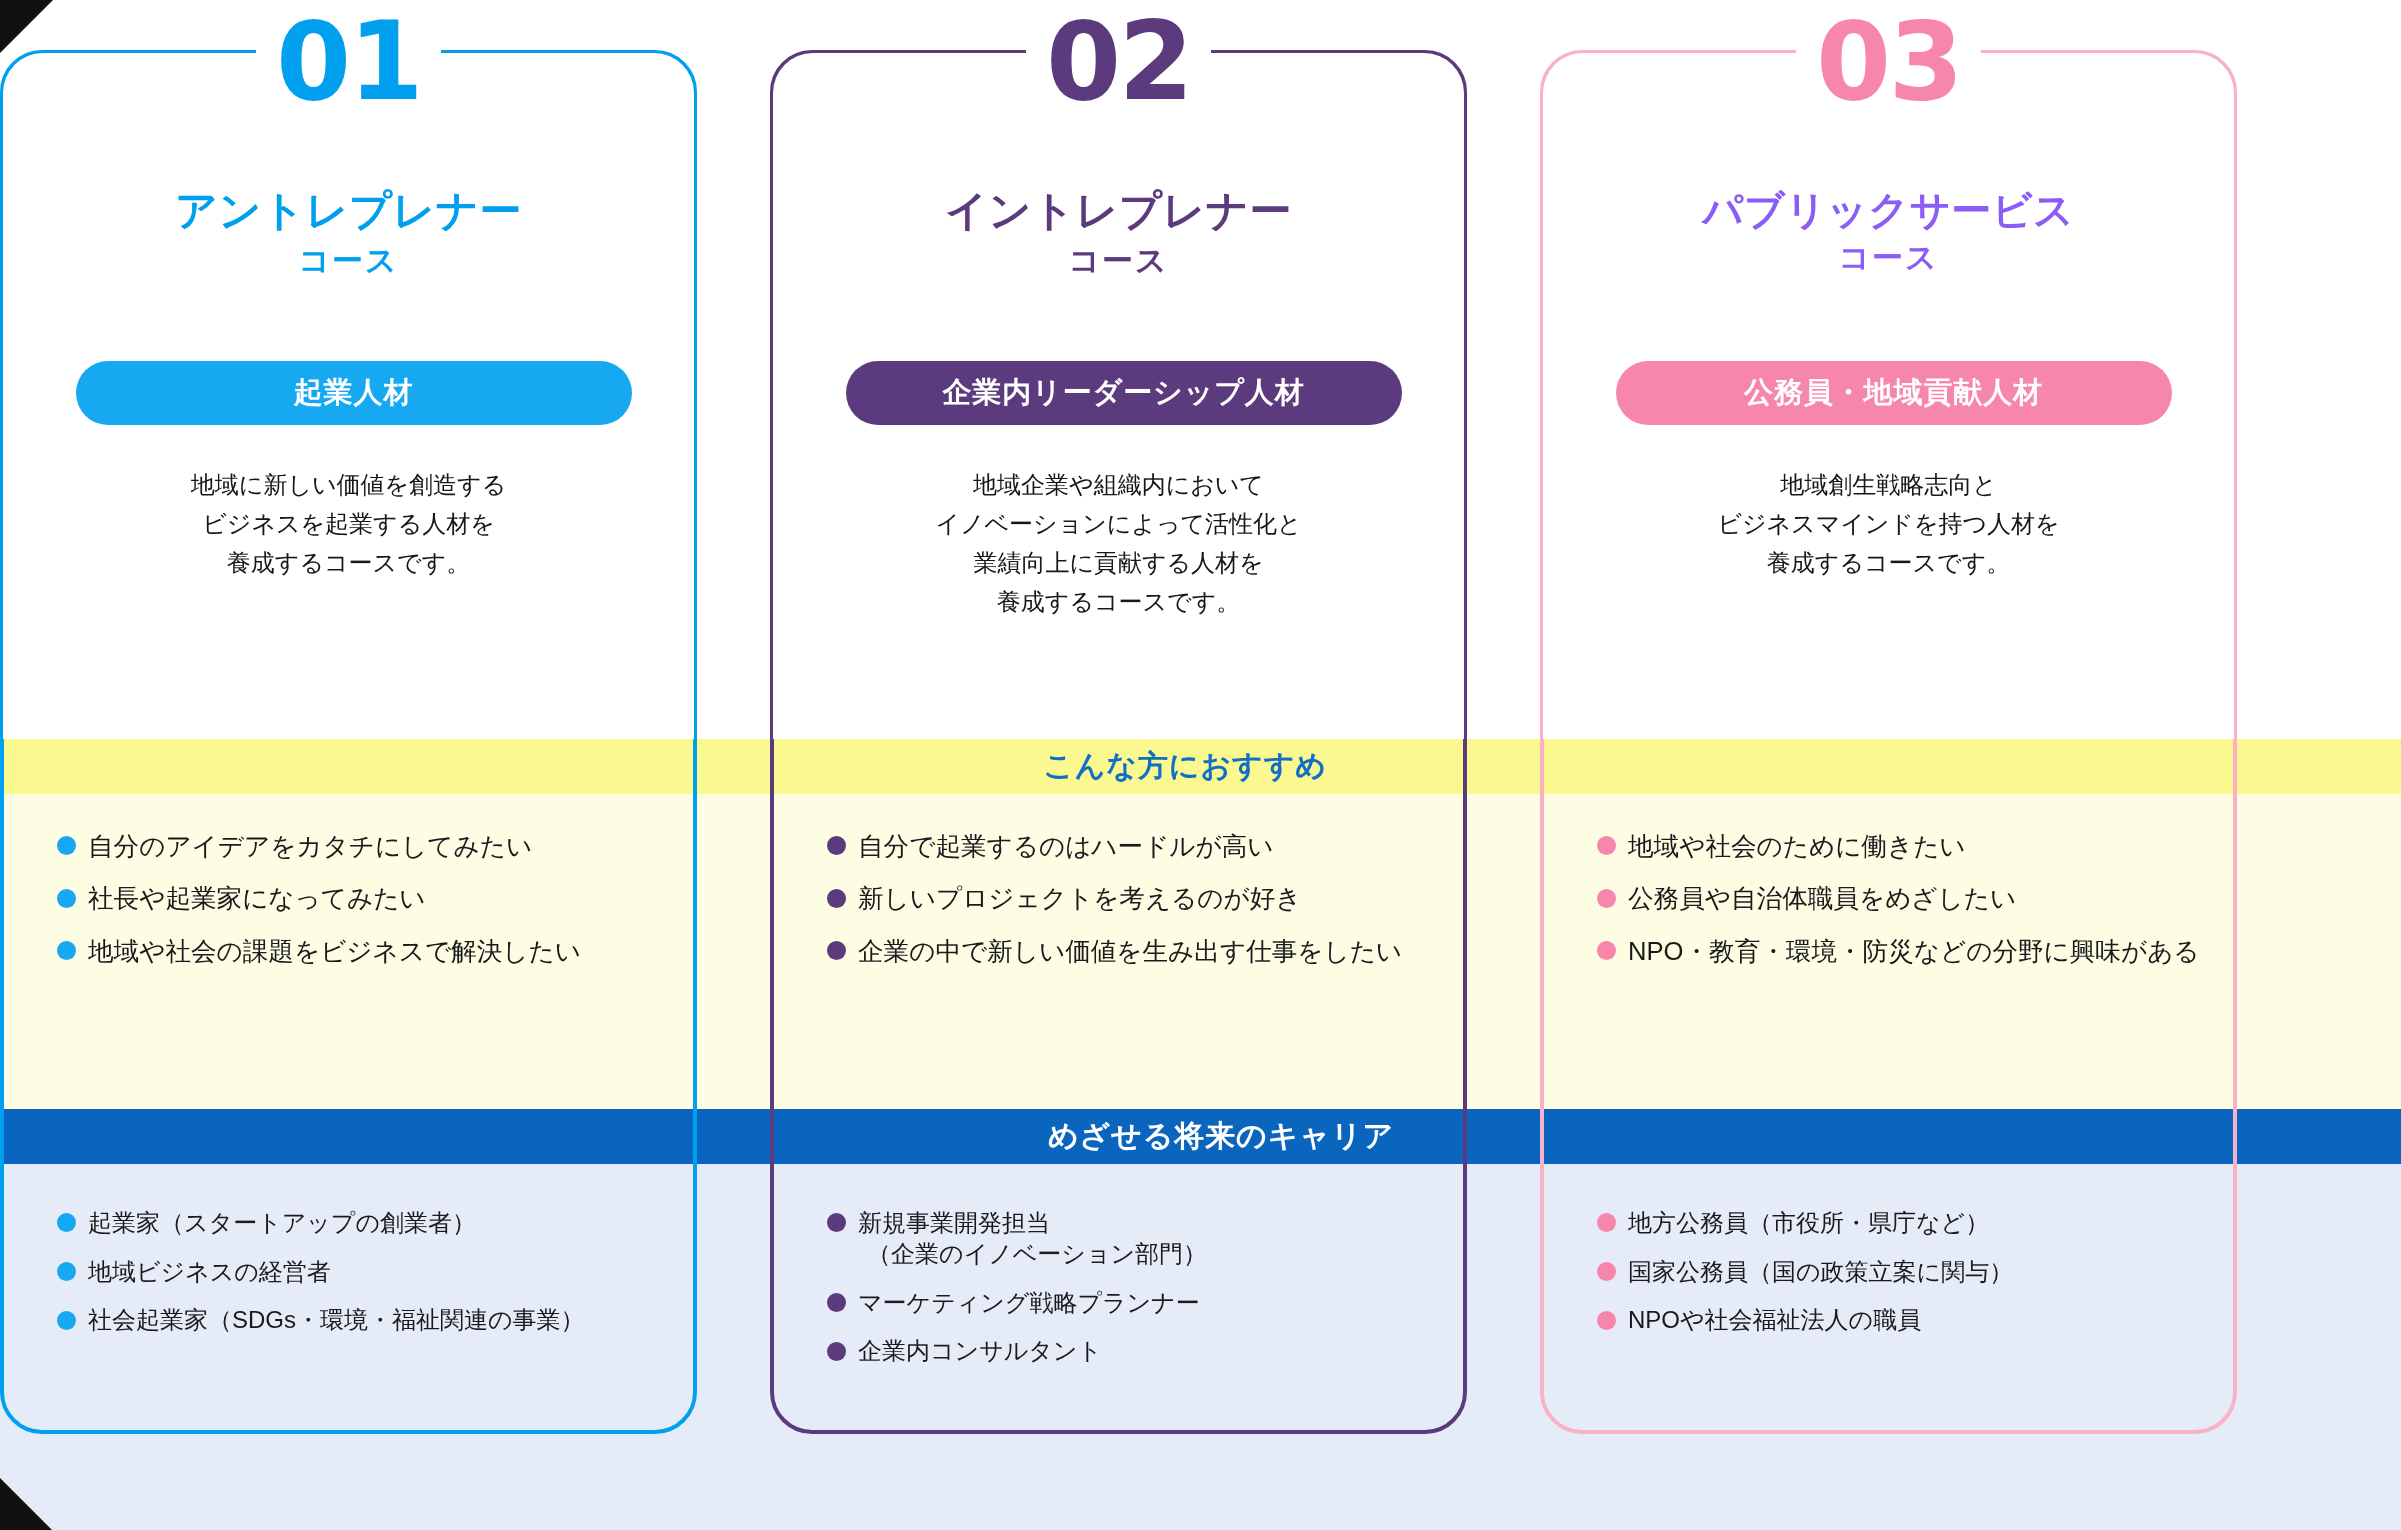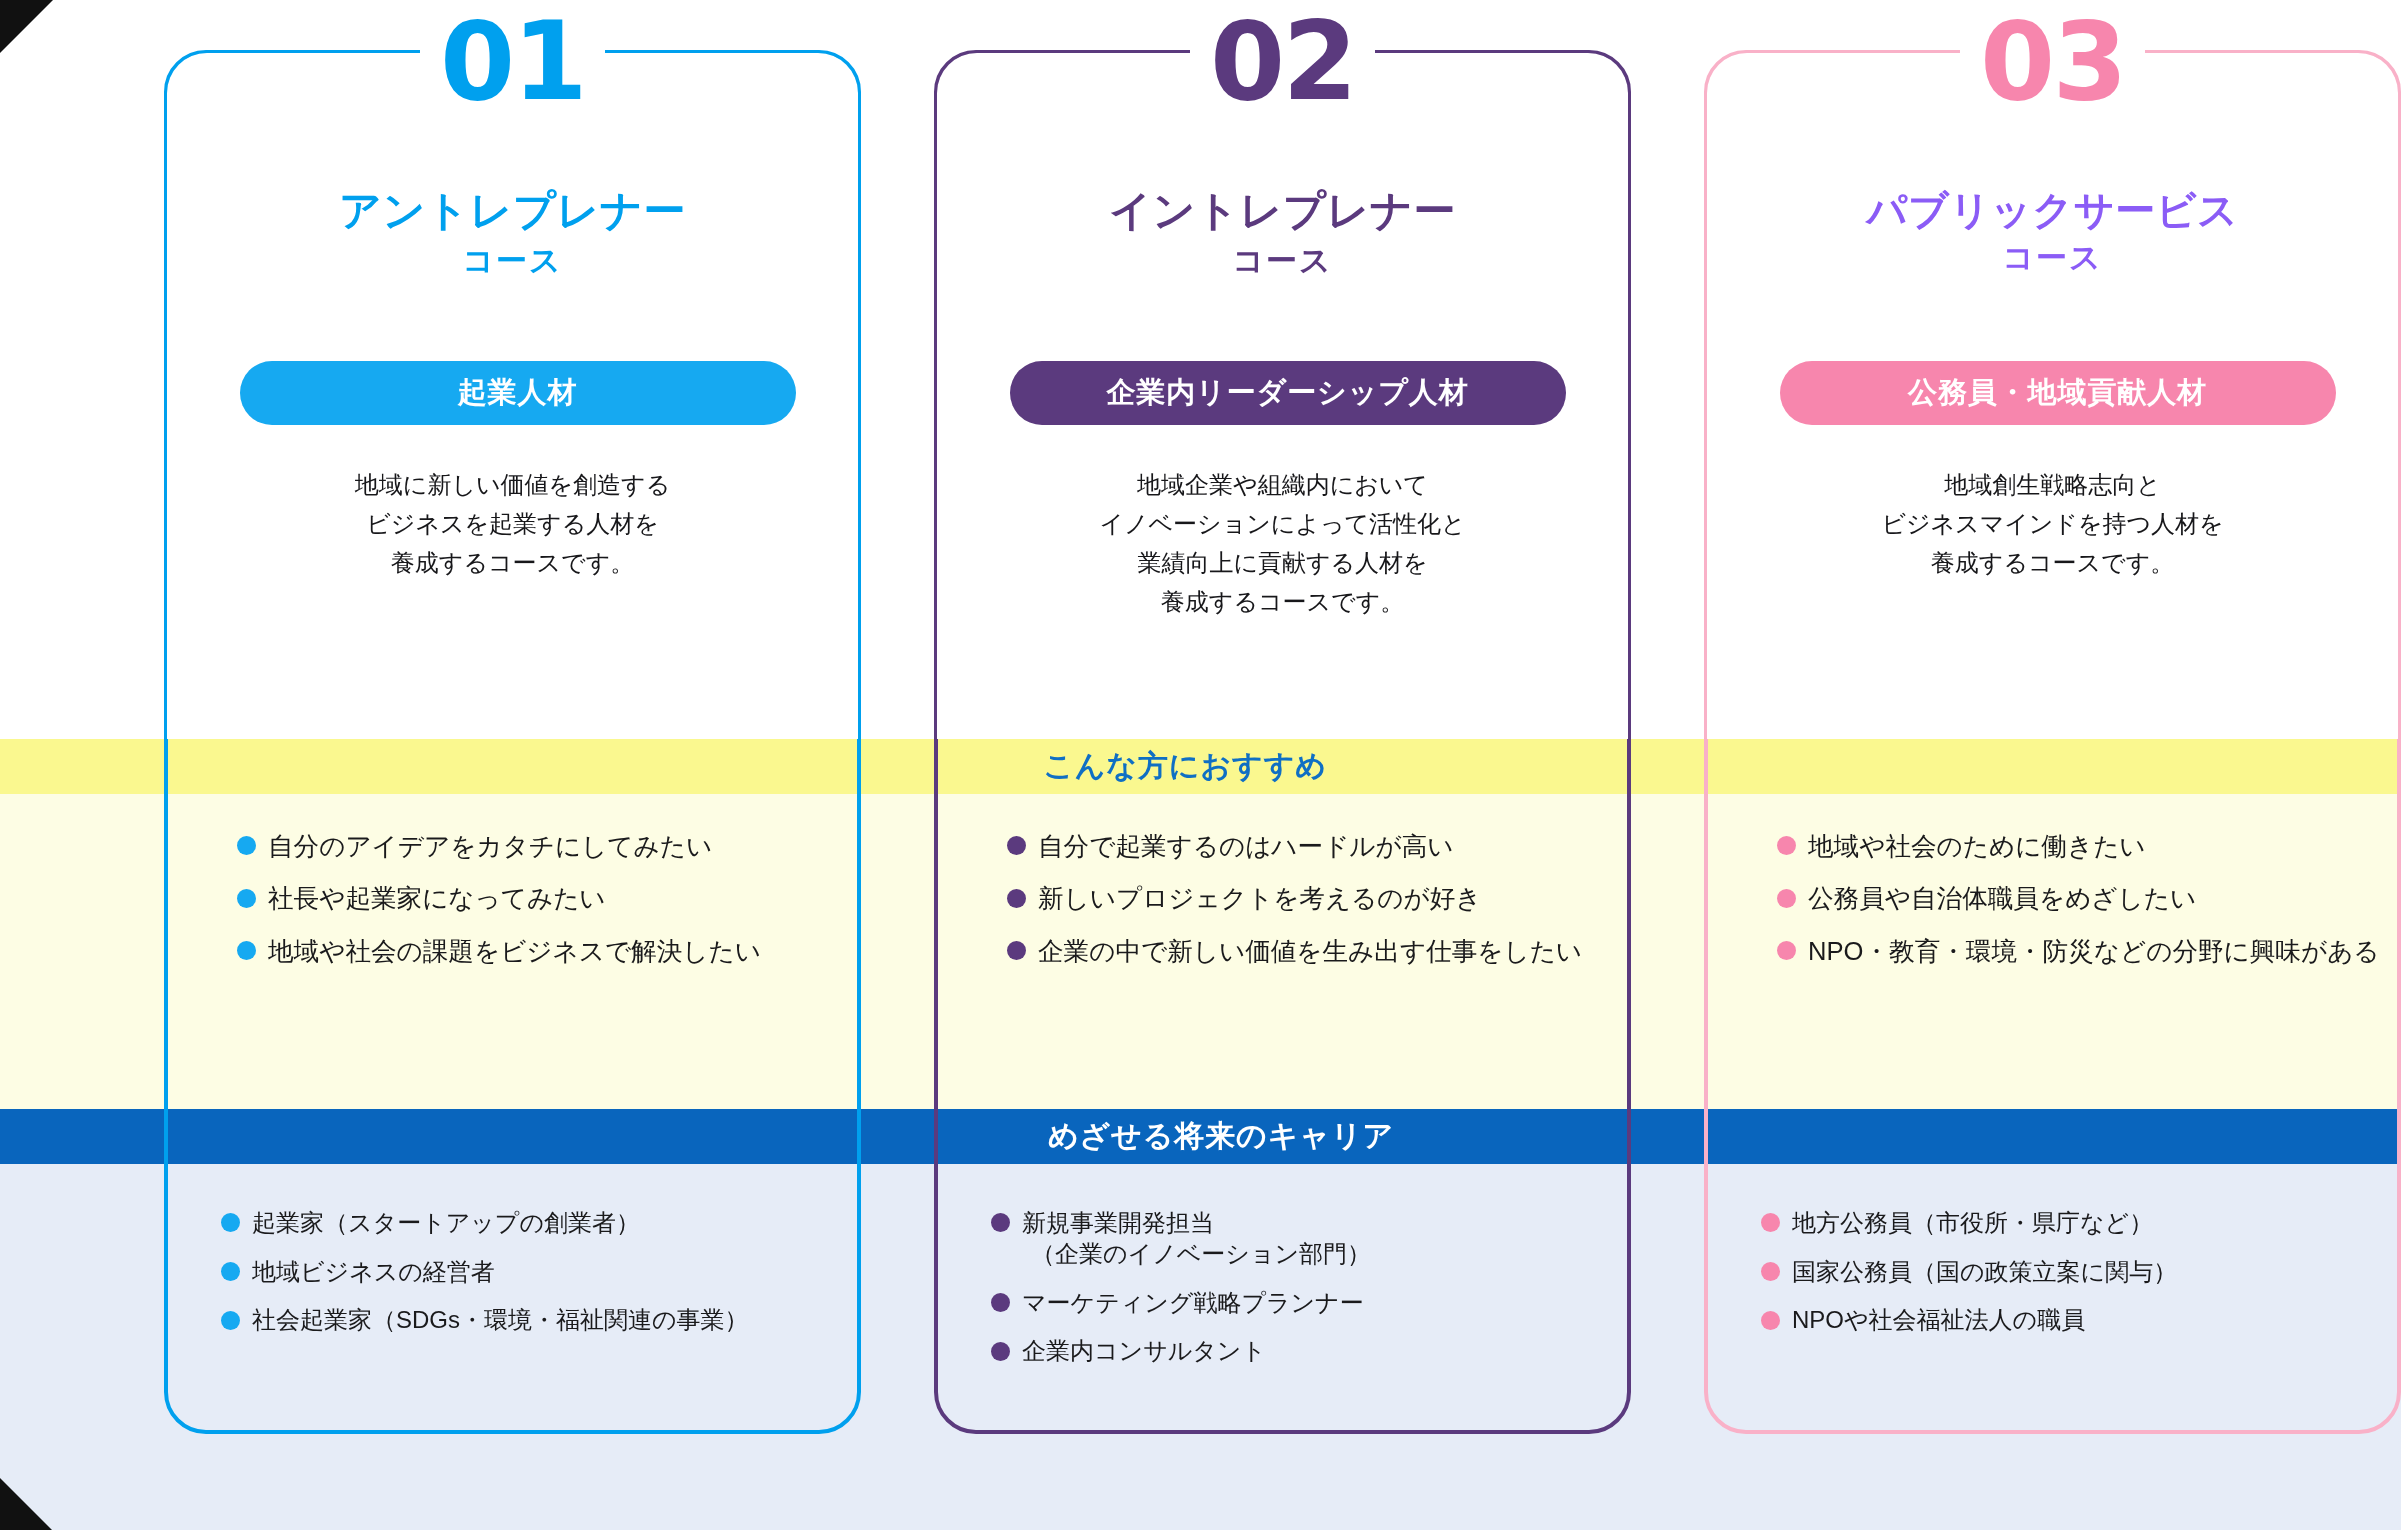--- a/index.html
+++ b/index.html
@@ -28,21 +28,21 @@
     display:flex;align-items:center;justify-content:center;
     font-size:30px;font-weight:bold;letter-spacing:0.9px;
     z-index:14;
   }
   #band-recommend-title{top:739px;color:#0f6fc4;}
   #band-career-title{top:1109px;color:#ffffff;padding-left:36px;}
 
   
   .cards{
     position:absolute;top:0;left:0;width:2401px;height:1531px;
-    display:flex;justify-content:flex-end;gap:73px;
+    display:flex;justify-content:flex-start;gap:73px;
     z-index:10;pointer-events:none;
   }
   .card{
     position:relative;width:697px;
     pointer-events:auto;
   }
   .card-frame{
     position:absolute;top:50px;left:0;width:697px;height:1384px;
     border:4.6px solid #00a0ee;border-radius:42px;
     box-sizing:border-box;
@@ -95,21 +95,21 @@
   .desc{
     position:absolute;top:466px;left:0;width:697px;text-align:center;
     font-size:24px;line-height:1.62;color:#17171a;font-weight:500;
   }
 
   
   .list{
     position:absolute;left:0;width:697px;
     padding:0;margin:0;list-style:none;
   }
-  #list-rec-wrap{top:830px;padding-left:16px;}
+  #list-rec-wrap{top:830px;}
   #list-car-wrap{top:1207px;}
   .list li{
     display:flex;align-items:flex-start;
     font-size:25.6px;line-height:1.30;color:#1a1a1c;font-weight:500;
     margin:0 0 19px 0;padding:0 27.4px 0 88px;
     position:relative;
   }
   .list.career li{font-size:24px;margin-bottom:17.4px;}
   .dot{
     position:absolute;left:57px;top:6.4px;

